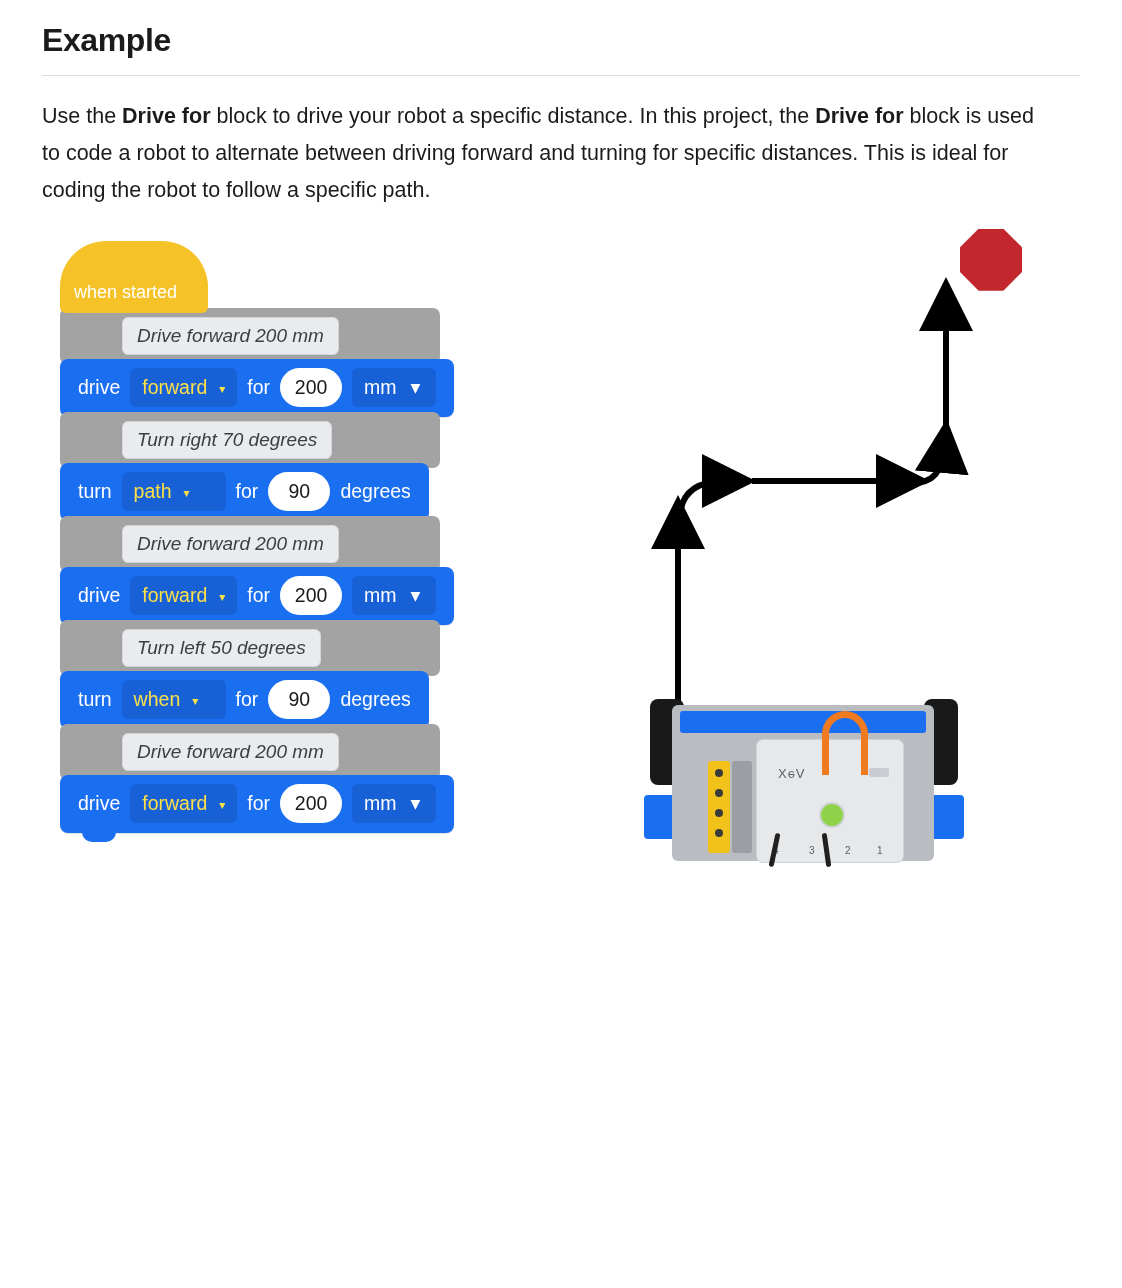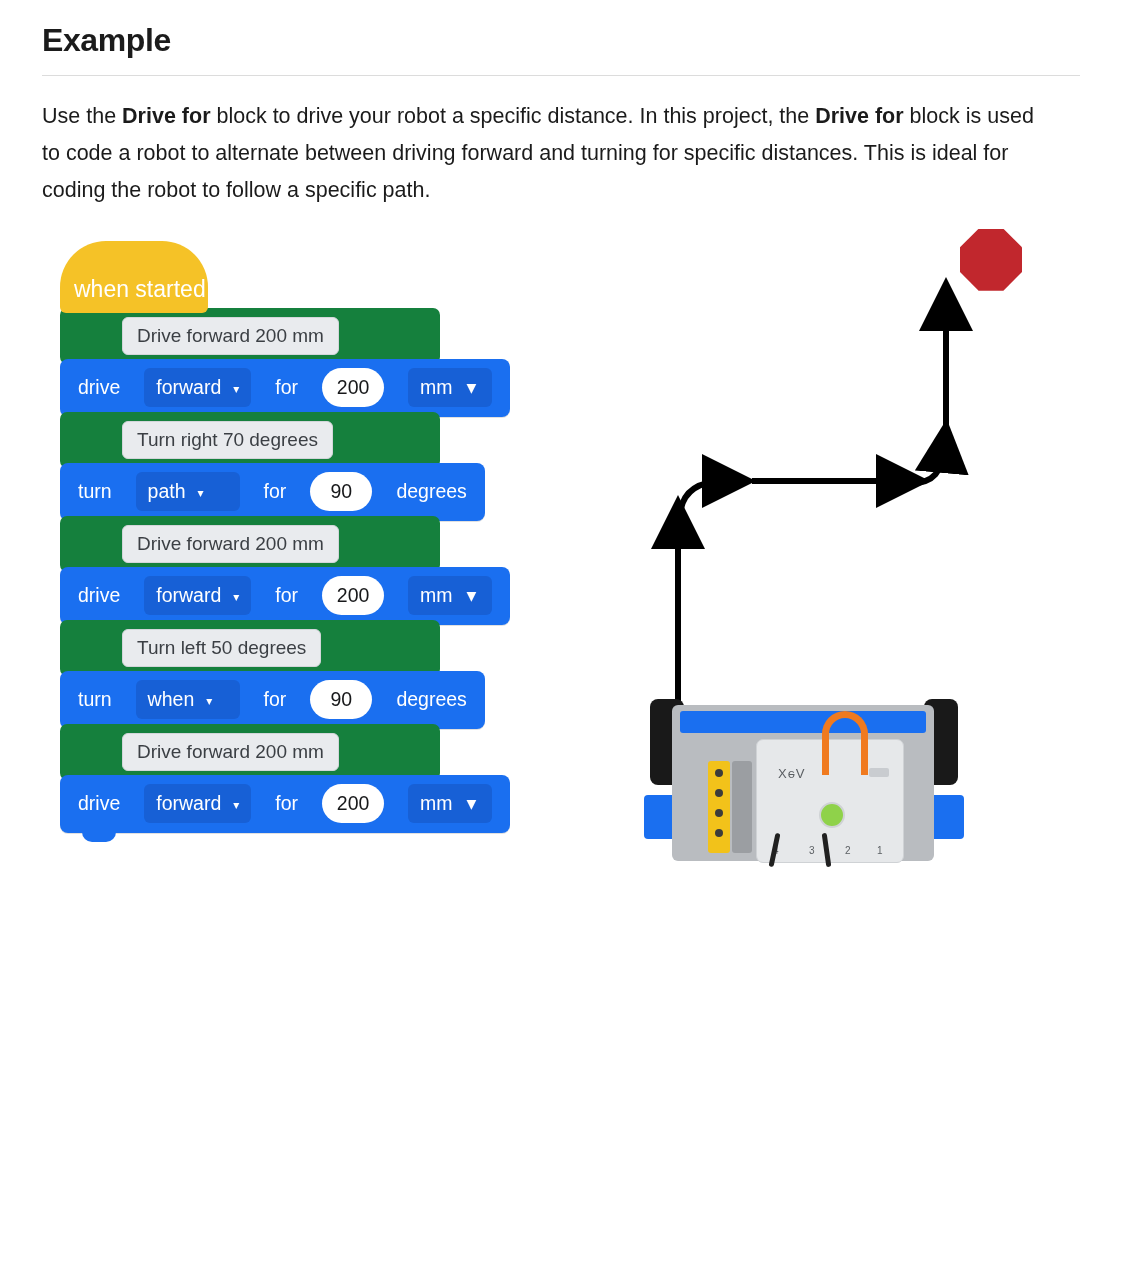--- a/index.html
+++ b/index.html
@@ -52,65 +52,66 @@
     top: 14px;
     width: 480px;
   }
   .hat {
     position: relative;
     width: 148px;
     height: 72px;
     background: #f5c227;
     border-radius: 46px 46px 6px 6px;
     color: #ffffff;
-    font-size: 23px;
+    font-size: 18px;
     display: flex;
     align-items: flex-end;
     padding: 0 0 10px 14px;
     z-index: 3;
   }
   .hat span { display: block; }
 
   .row {
     position: relative;
     display: flex;
     align-items: center;
     height: 54px;
     border-radius: 8px;
     margin-top: -2px;
   }
   .comment {
-    background: #15803d;
+    background: #a3a3a3;
     color: #3d4045;
     font-size: 19px;
     padding-left: 0;
     width: 100%;
     max-width: 380px;
     border-radius: 7px;
     height: 56px;
     display: flex;
     align-items: center;
+    font-style: italic;
   }
   .comment .bubble {
     margin-left: 62px;
     background: #e9ebee;
     border: 1px solid #d3d6da;
     border-radius: 6px;
     padding: 7px 14px;
     font-size: 19px;
     color: #3b3f44;
   }
   .block {
     background: #1a6ff0;
     color: #ffffff;
     border-radius: 8px;
     height: 58px;
     display: flex;
     align-items: center;
-    gap: 24px;
+    gap: 10px;
     padding: 0 18px 0 18px;
     font-size: 19.5px;
     position: relative;
     width: max-content;
     min-width: 340px;
     box-shadow: 0 1px 0 rgba(0,0,0,0.12);
   }
   .block::after {
     
     content: "";
@@ -123,21 +124,21 @@
     border-radius: 0 0 10px 10px;
   }
   .block .word { color: #ffffff; }
   .dropdown {
     background: #1760d6;
     border-radius: 6px;
     padding: 8px 12px;
     display: flex;
     align-items: center;
     gap: 12px;
-    color: #ffffff;
+    color: #fde047;
     font-size: 19.5px;
     min-width: 104px;
   }
   .dropdown .caret {
     font-size: 12px;
     line-height: 1;
     transform: translateY(1px);
   }
   .numfield {
     background: #ffffff;

